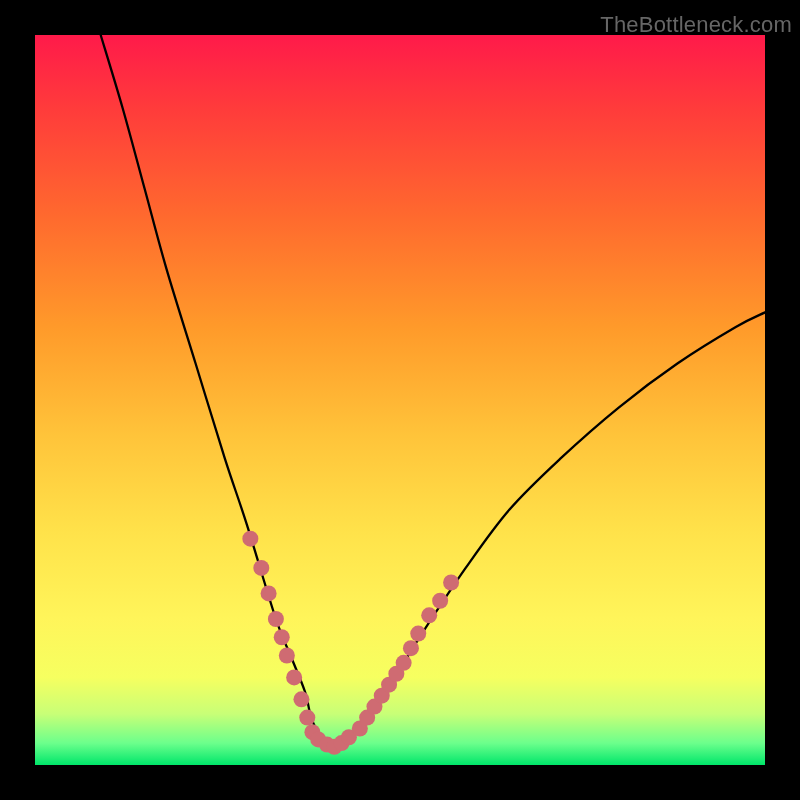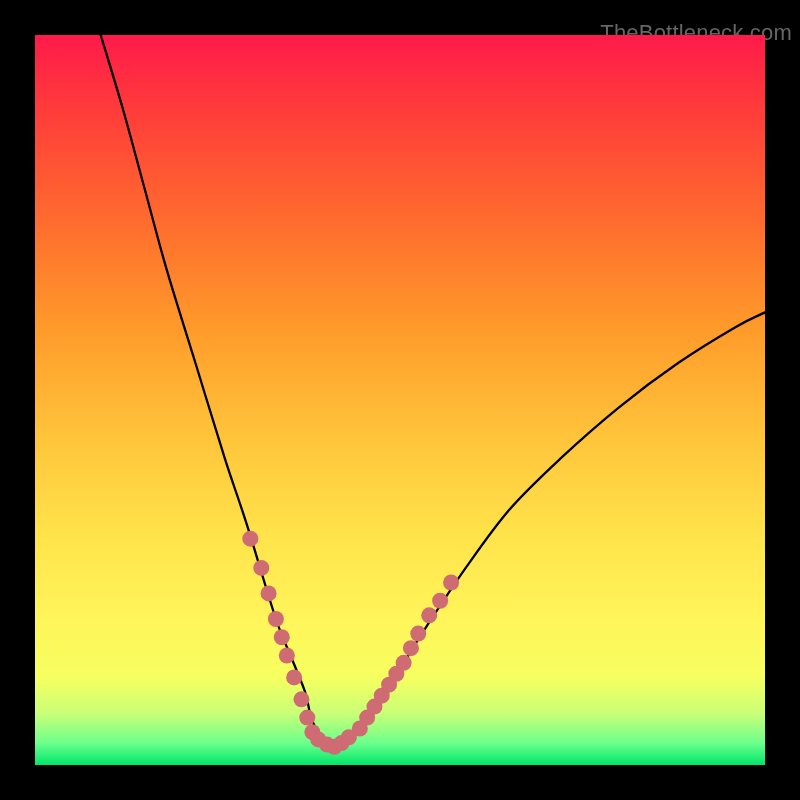--- a/index.html
+++ b/index.html
@@ -31,21 +31,21 @@
       #ffe24a 68%,
       #fff55a 80%,
       #f6ff60 88%,
       #c8ff77 93%,
       #6cff8c 97%,
       #00e66a 100%
     );
   }
   .watermark {
     position: absolute;
-    top: 20px;
+    top: 12px;
     right: 8px;
     color: #666;
     font-size: 22px;
     letter-spacing: 0.2px;
     font-weight: 500;
     user-select: none;
   }
   svg.curve {
     position: absolute;
     left: 0;

